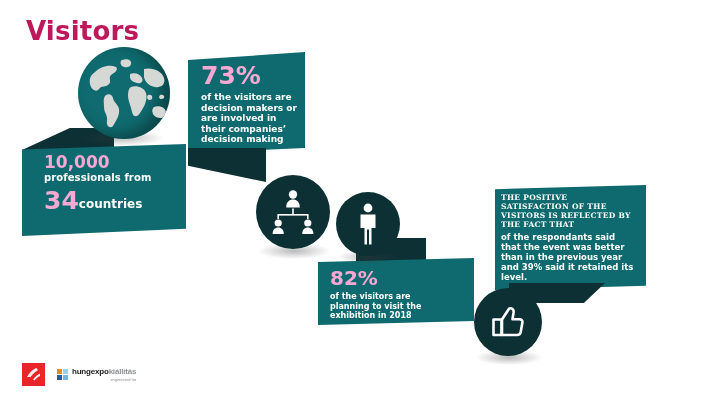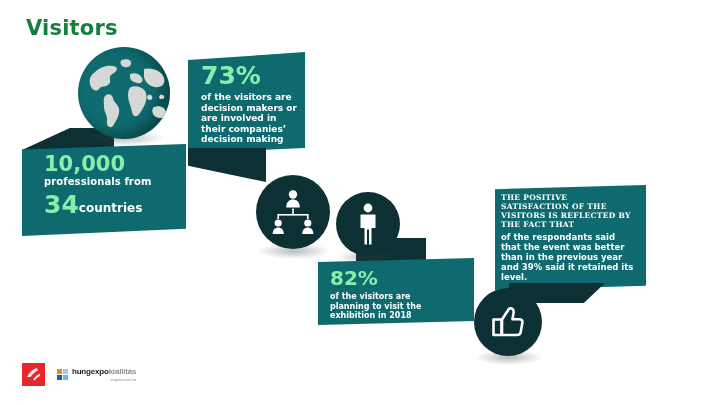--- a/index.html
+++ b/index.html
@@ -20,38 +20,38 @@
     width: 720px;
     height: 405px;
     background: #ffffff;
   }
 
   
   #title {
     position: absolute;
     left: 26px;
     top: 16px;
-    font-size: 21px;
+    font-size: 26px;
     font-weight: bold;
-    color: #15803d;
+    color: #be185d;
     letter-spacing: 0.2px;
     font-family: "DejaVu Sans", sans-serif;
   }
 
   
   .panel {
     position: absolute;
     background: #0e6a6e;
     color: #ffffff;
     box-sizing: border-box;
   }
   .panel .big {
     font-weight: bold;
     line-height: 1;
-    color: #86efac;
+    color: #f9a8d4;
     font-family: "DejaVu Sans", sans-serif;
   }
   .panel .small {
     font-weight: bold;
     color: #ffffff;
     font-family: "DejaVu Sans", sans-serif;
   }
 
   
   .wedge {
@@ -61,21 +61,21 @@
 
   
   #panel-10000 {
     left: 22px;
     top: 144px;
     width: 164px;
     height: 92px;
     clip-path: polygon(0% 6%, 100% 0%, 100% 92%, 0% 100%);
     padding: 10px 0 0 22px;
   }
-  #panel-10000 .n1 { font-size: 21px; }
+  #panel-10000 .n1 { font-size: 17px; }
   #panel-10000 .t1 { font-size: 10px; margin-top: 1px; letter-spacing: 0.1px;}
   #panel-10000 .row2 { margin-top: 5px; display: flex; align-items: flex-end; }
   #panel-10000 .n2 { font-size: 25px; }
   #panel-10000 .t2 { font-size: 12px; padding-bottom: 2px; font-weight: bold;}
 
   #wedge-10000 {
     left: 22px;
     top: 128px;
     width: 92px;
     height: 22px;

